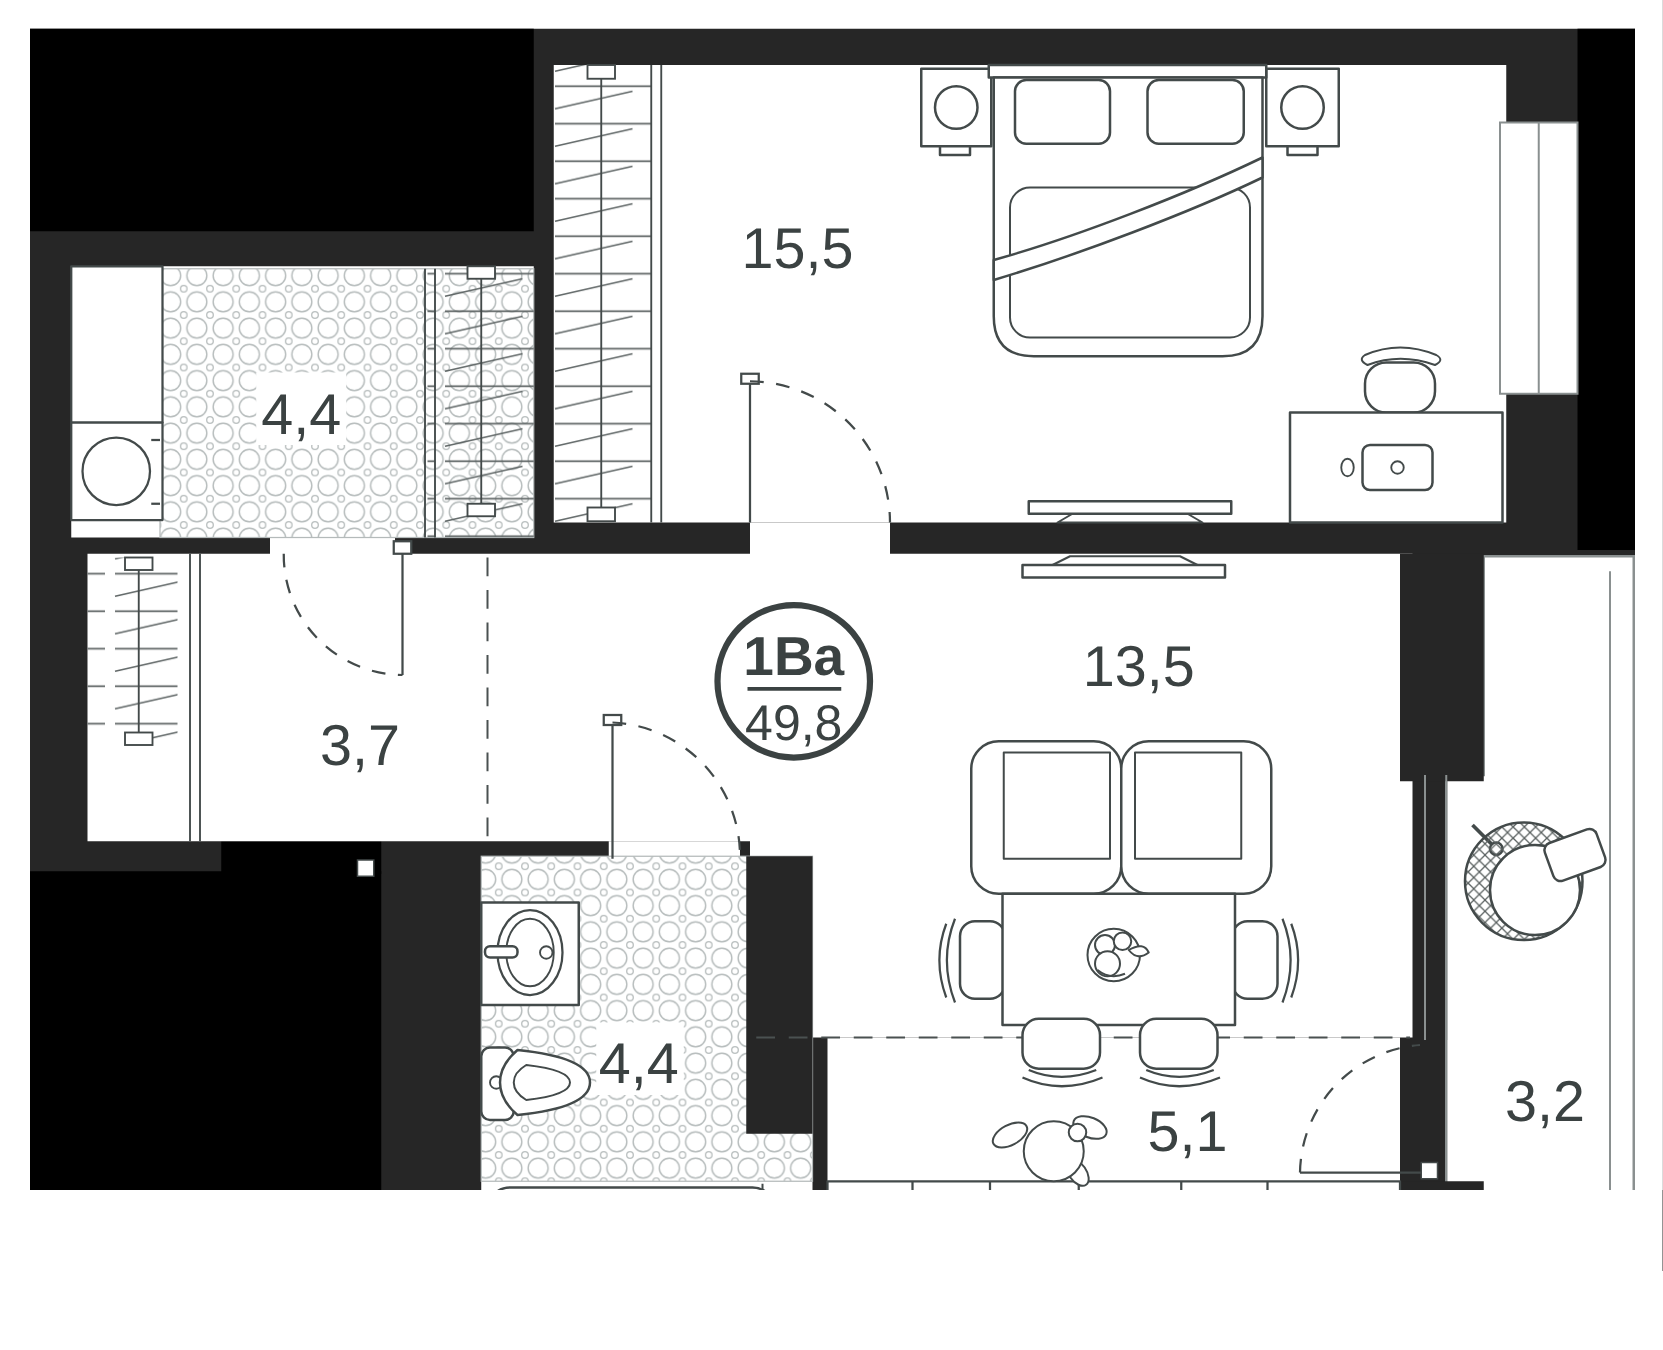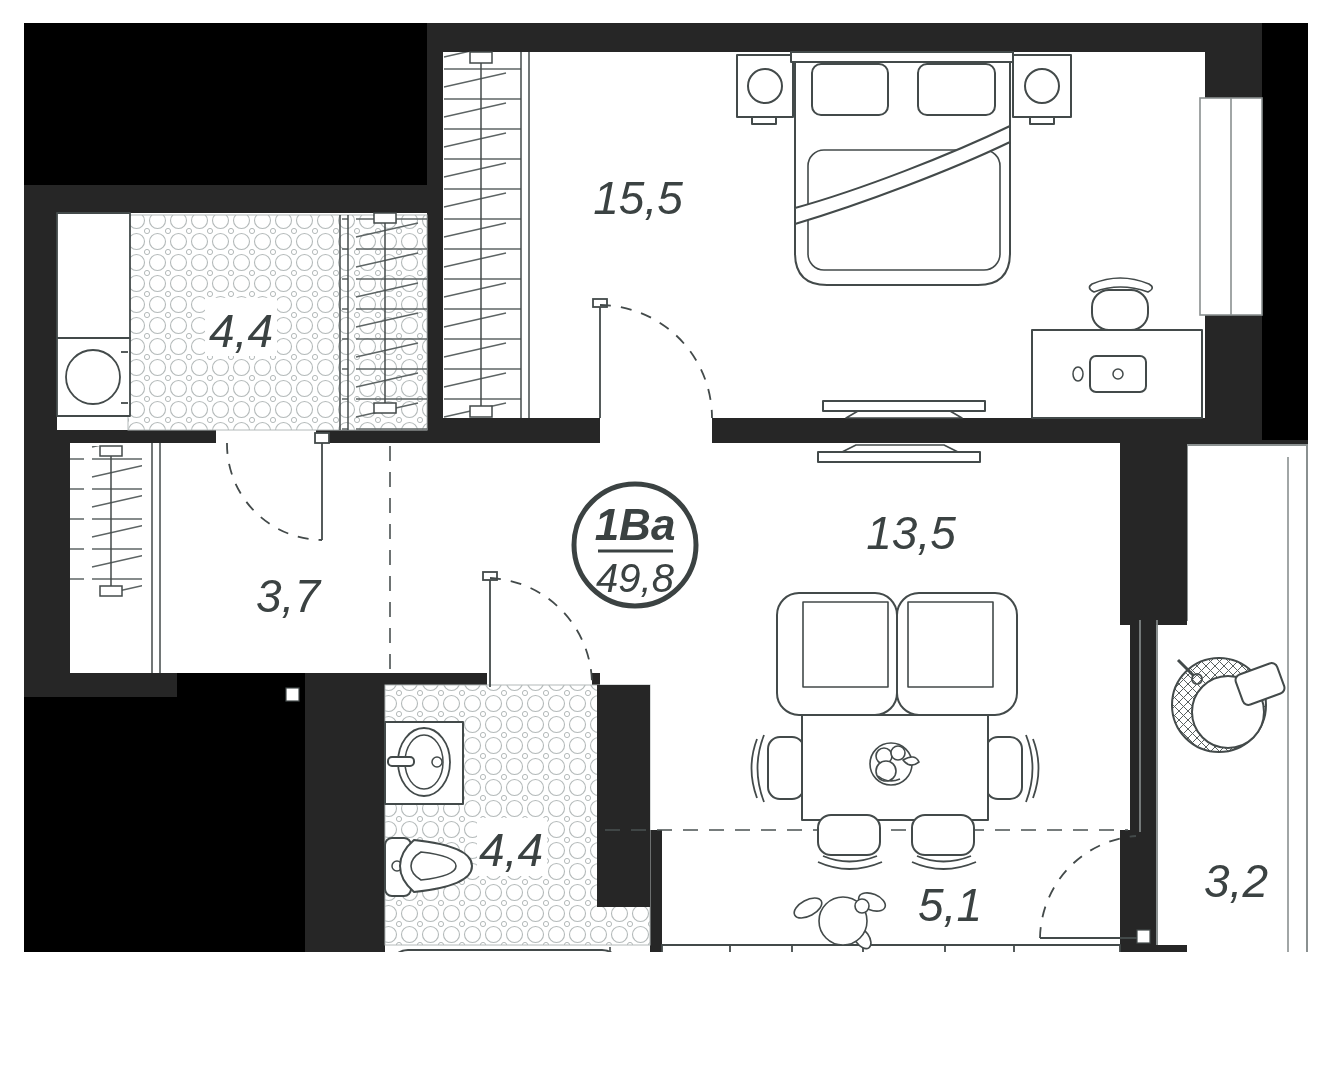--- a/index.html
+++ b/index.html
@@ -1,16 +1,16 @@
 <!DOCTYPE html>
 <html><head>
 <meta charset="utf-8">
 <style>
   html,body{margin:0;padding:0;background:#ffffff;}
-  #stage{position:relative;width:1330px;height:952px;background:#ffffff;overflow:hidden;font-style:italic;}
+  #stage{position:relative;width:1330px;height:952px;background:#ffffff;overflow:hidden;}
   svg{display:block;}
   text{font-family:"Liberation Sans","DejaVu Sans",sans-serif;fill:#3b4242;}
   .room-label{font-size:46px;}
   .badge-type{font-size:44px;font-weight:bold;}
   .badge-area{font-size:40px;}
 </style>
 </head>
 <body>
 
 <div id="stage">

